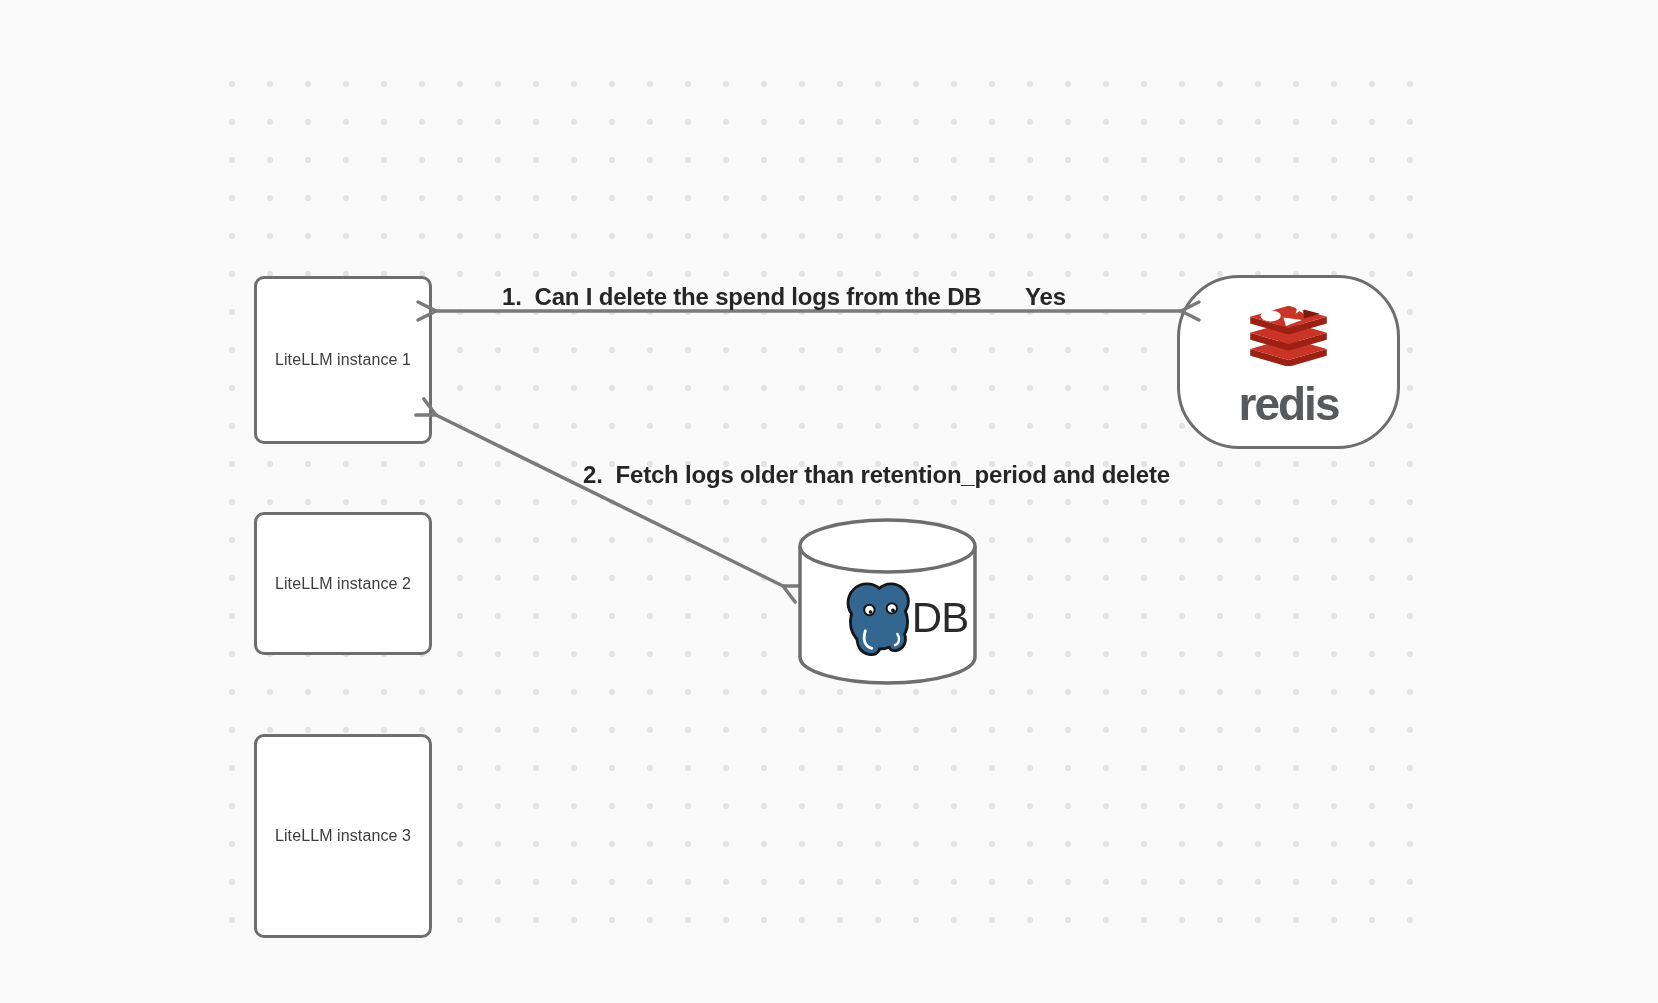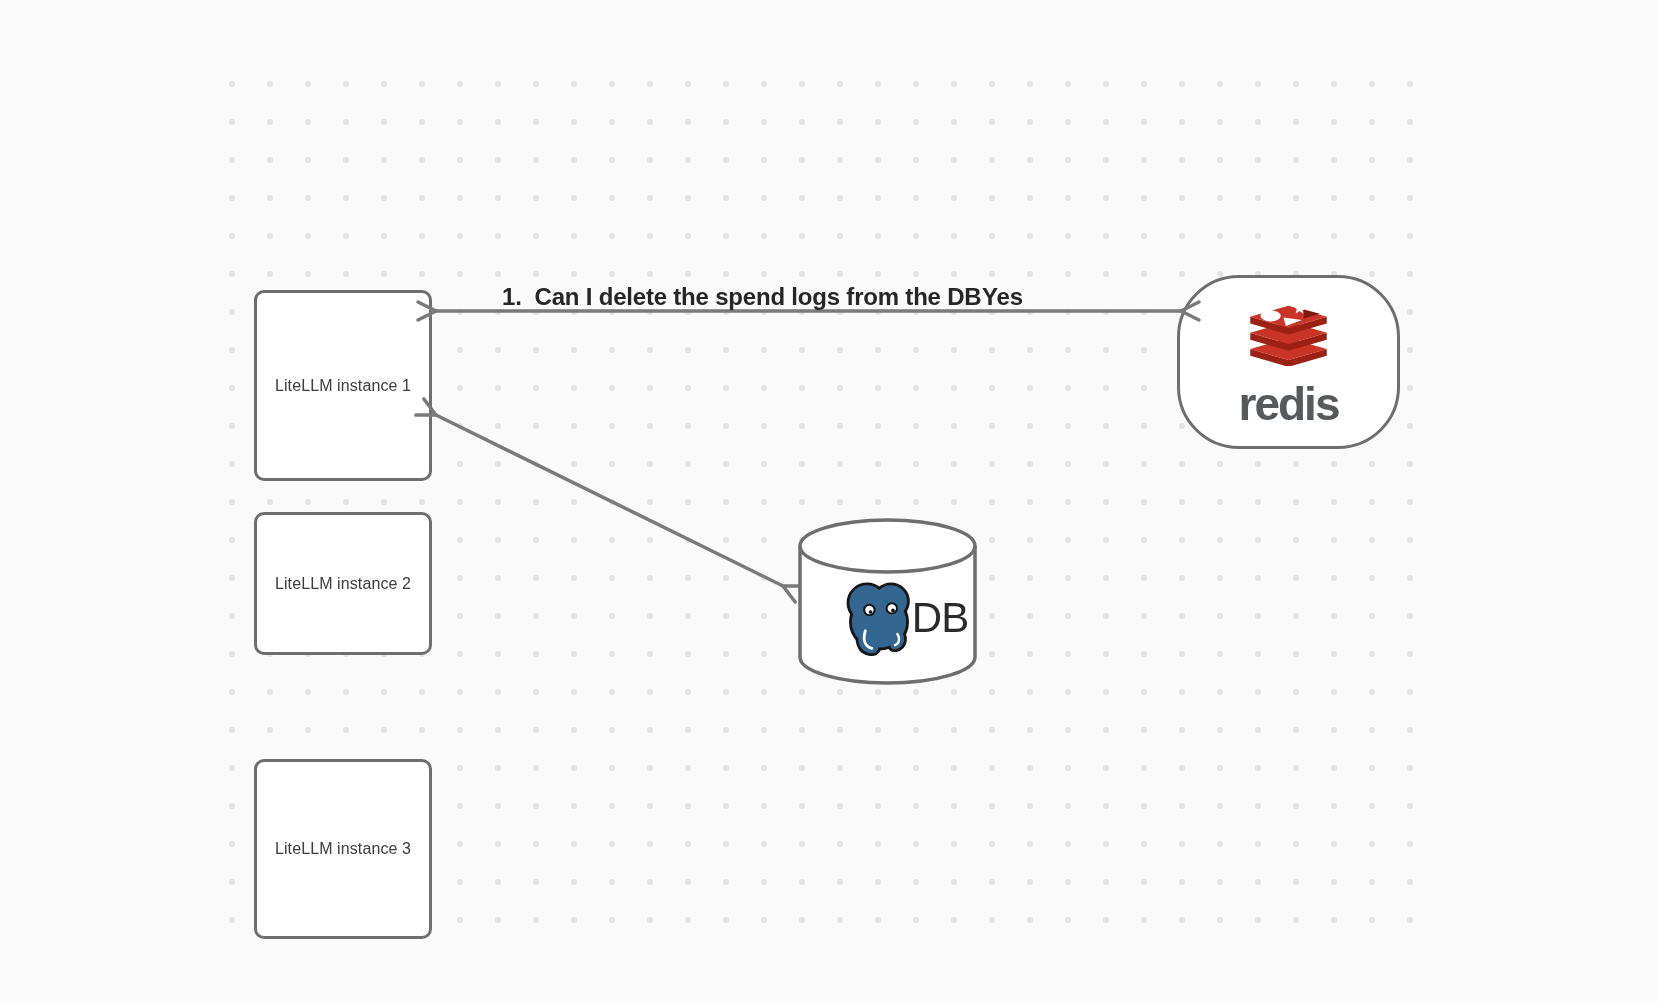--- a/index.html
+++ b/index.html
@@ -26,39 +26,39 @@
     position:absolute;left:213px;top:65px;width:1216px;height:874px;
     background-image:radial-gradient(circle,var(--dot-color) 2.7px,transparent 3.4px);
     background-size:38px 38px;
   }
   .box{
     position:absolute;left:254px;width:178px;box-sizing:border-box;
     background:#fff;border:3px solid var(--shape-border);border-radius:10px;
     display:flex;align-items:center;justify-content:center;
     color:var(--node-text);font-size:16px;letter-spacing:0.1px;
   }
-  #box1{top:290px;height:191px}
+  #box1{top:276px;height:168px}
   #box2{top:512px;height:143px}
-  #box3{top:759px;height:180px}
+  #box3{top:734px;height:204px}
   .redis-node{
     position:absolute;left:1177px;top:275px;width:223px;height:174px;box-sizing:border-box;
     background:#fff;border:3.5px solid var(--shape-border);border-radius:62px;
     display:flex;flex-direction:column;align-items:center;justify-content:center;
   }
   .redis-word{
     font-size:46px;font-weight:700;line-height:1;margin-top:15px;
     color:var(--redis-wordmark);letter-spacing:-2px;
   }
   .layer{position:absolute;left:0;top:0;}
   .edge-label{
     position:absolute;font-weight:700;font-size:24px;line-height:1.2;
     color:var(--label-color);white-space:pre;letter-spacing:-0.2px;
   }
   #label-1{left:502px;top:283px;}
-  #label-yes{left:982px;top:283px;}
+  #label-yes{left:1025px;top:283px;}
   #label-2{left:583px;top:461px;}
   .db-content{
     position:absolute;left:800px;top:566px;width:211px;height:104px;
     display:flex;align-items:center;justify-content:center;
   }
   .db-text{font-size:42px;color:var(--db-text);letter-spacing:-1px;margin-left:-3px;}
 </style>
 </head>
 <body>
 
@@ -146,14 +146,15 @@
       <circle cx="61" cy="38" r="6.5" fill="#ffffff" stroke="#161616" stroke-width="2.5"></circle>
       <circle cx="62.5" cy="40.5" r="2.3" fill="#161616"></circle>
       <path d="M28 66 C24 78 28 86 36 88" fill="none" stroke="#ffffff" stroke-width="3.5" stroke-linecap="round"></path>
       <path d="M68 70 C72 76 70 82 65 84" fill="none" stroke="#ffffff" stroke-width="3" stroke-linecap="round"></path>
     </svg>
     <span class="db-text">DB</span>
   </div>
 
   <div class="edge-label" id="label-1">1.  Can I delete the spend logs from the DB</div>
   <div class="edge-label" id="label-yes">Yes</div>
+  <div class="edge-label" id="label-2">2.  Fetch logs older than retention_period and delete</div>
 
 </div>
 
 </body></html>

